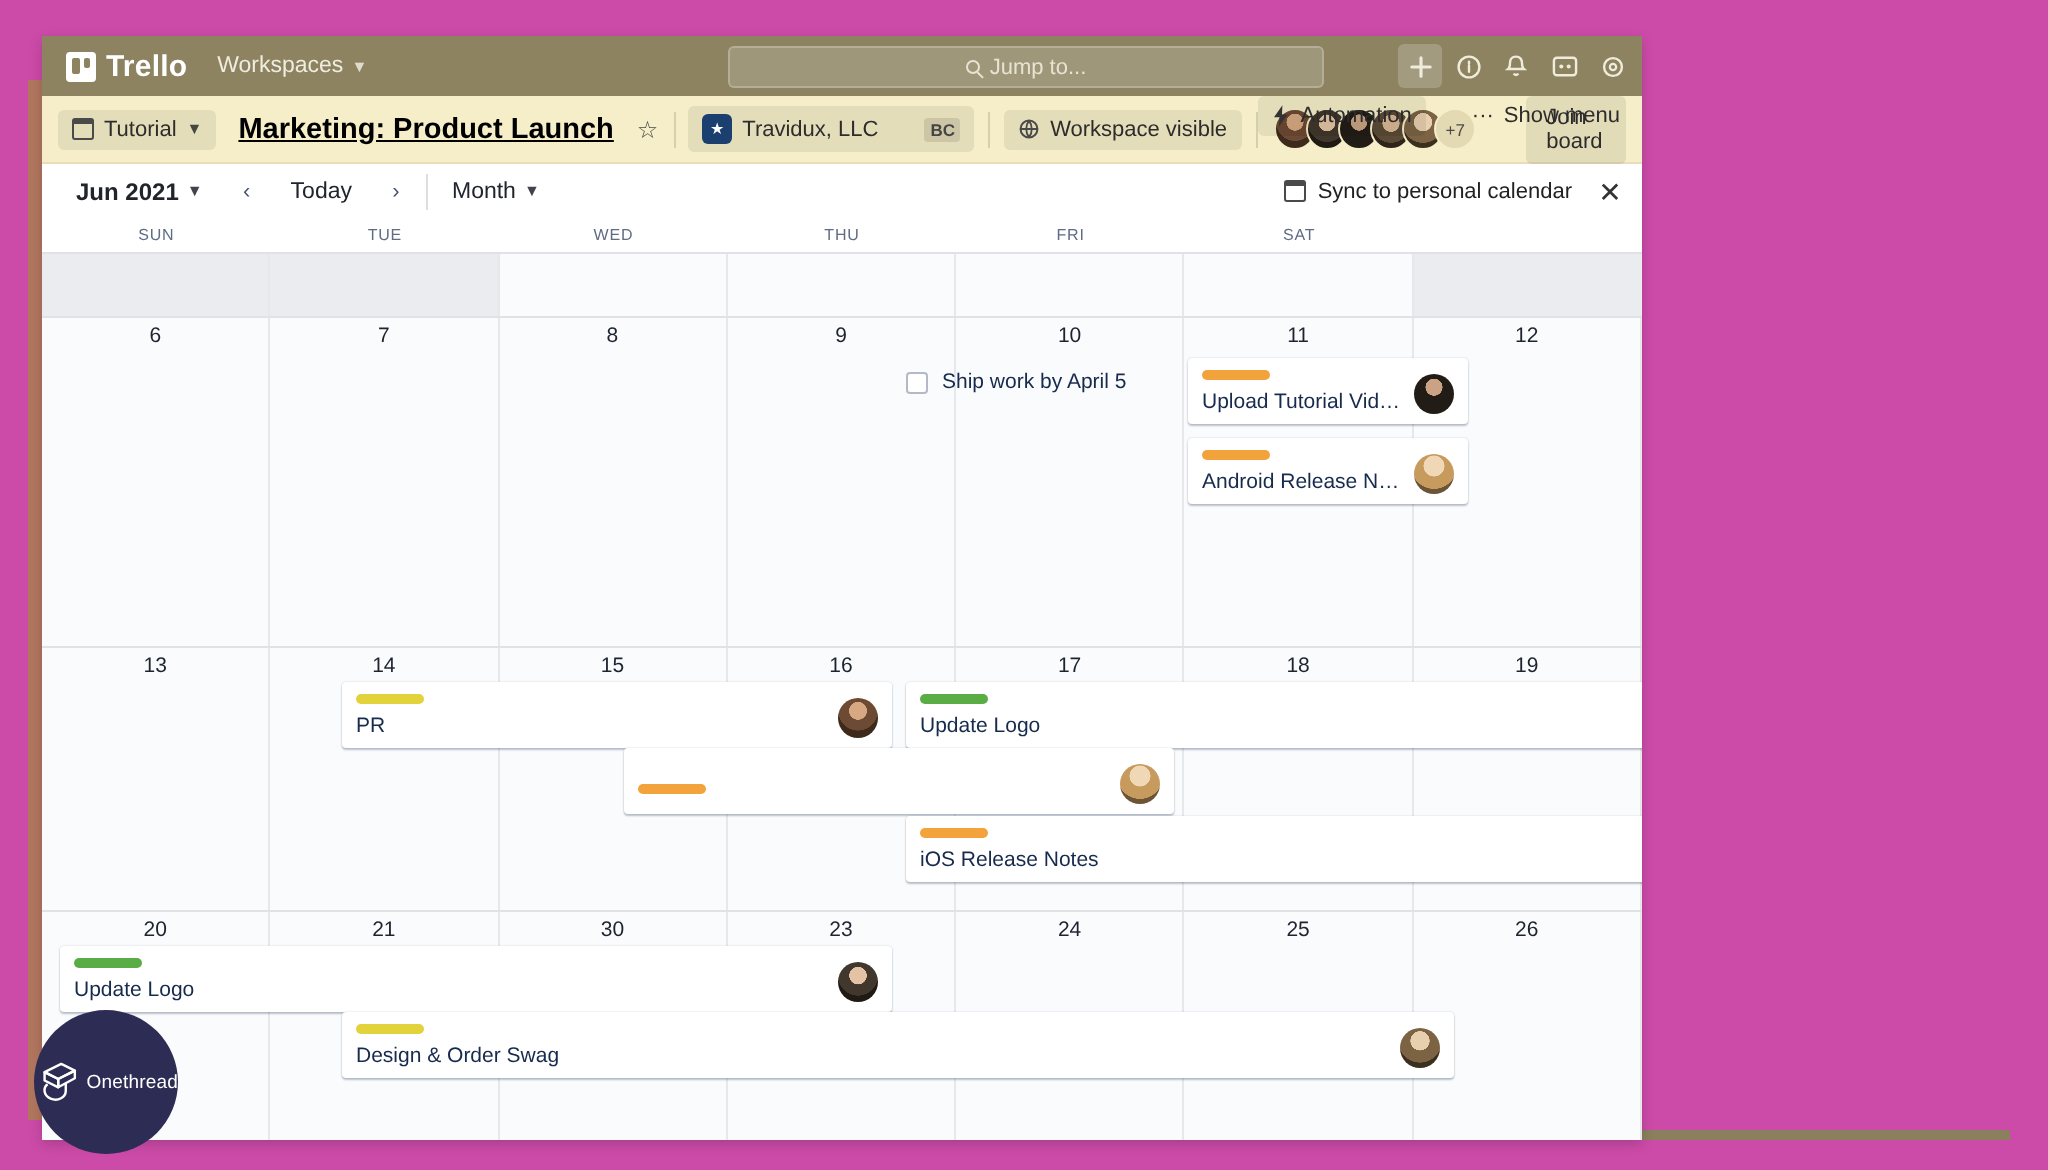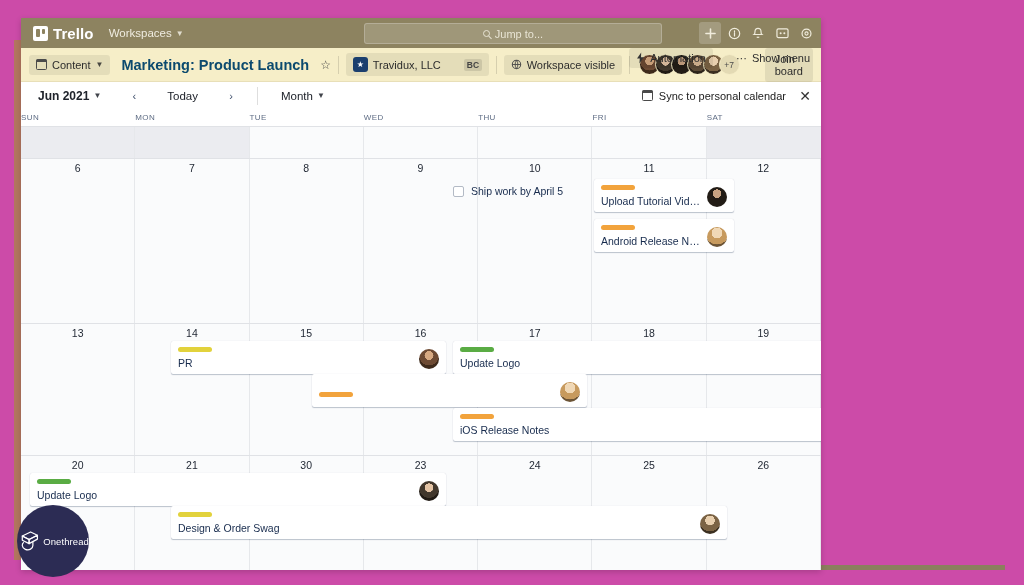--- a/index.html
+++ b/index.html
@@ -104,22 +104,22 @@
   .bh-btn {
     background: rgba(0,0,0,.07);
     border-radius: 3px;
     padding: 4px 7px;
     font-size: 11px; color: #2c2c2c;
     display: flex; align-items: center; gap: 5px;
     white-space: nowrap;
   }
   .bh-btn.plain { background: transparent; }
   #board-title {
-    font-size: 14.5px; font-weight: bold; color: #0c4a6e;
-    margin: 0 4px; white-space: nowrap;
+    font-size: 14.5px; font-weight: bold; color: #000000;
+    margin: 0 4px; white-space: nowrap; text-decoration: underline;
   }
   .star {
     width: 20px; height: 20px; display: flex; align-items: center;
     justify-content: center; font-size: 12px; color: #4a4a4a;
   }
   .divider-v { width: 1px; height: 18px; background: rgba(0,0,0,.13); }
   .ws-avatar {
     width: 15px; height: 15px; border-radius: 3px;
     background: #1b3f6e; color: #fff; font-size: 8px;
     display: flex; align-items: center; justify-content: center;
@@ -146,21 +146,21 @@
     font-size: 11px; padding: 5px 10px; color: #2c2c2c; margin-left: 18px;
   }
   #board-header-right {
     position: absolute; right: 4px; top: 0; height: 34px;
     display: flex; align-items: flex-start; gap: 16px;
   }
 
   
   #cal-toolbar {
     height: 27px; background: #fff;
-    display: flex; align-items: center; gap: 16px;
+    display: flex; align-items: center; gap: 5px;
     padding: 0 10px; position: relative;
   }
   .ct-btn {
     font-size: 11.5px; color: #20242c; padding: 4px 7px;
     border-radius: 3px; display: flex; align-items: center; gap: 4px;
     white-space: nowrap;
   }
   .ct-btn.strong { font-weight: bold; font-size: 12px; }
   .arrow-btn {
     width: 20px; height: 20px; display: flex; align-items: center;
@@ -190,21 +190,21 @@
   }
 
   
   #dow-row {
     display: grid; grid-template-columns: repeat(7, 1fr);
     height: 18px; background: #fff;
     border-bottom: 1px solid #e0e2e6;
   }
   .dow {
     font-size: 8px; color: #5e6c84; letter-spacing: .4px;
-    text-align: left; line-height: 18px;
+    text-align: center; line-height: 18px;
   }
   #weeks { position: relative; background: #fff; }
   .week {
     display: grid; grid-template-columns: repeat(7, 1fr);
     position: relative;
     border-bottom: 1px solid #e0e2e6;
   }
   .week.w-lead  { height: 32px; }
   .week.w1      { height: 165px; }
   .week.w2      { height: 132px; }
@@ -334,21 +334,21 @@
             <circle cx="7" cy="7" r="4.8" fill="none" stroke="#f0ecdc" stroke-width="1.3"></circle>
             <circle cx="7" cy="7" r="1.7" fill="none" stroke="#f0ecdc" stroke-width="1.2"></circle>
           </svg>
       </div>
     </div>
   </div>
 
   <div id="board-header">
     <div class="bh-btn">
       <span class="cal-glyph"></span>
-      <span>Content</span>
+      <span>Tutorial</span>
       <span class="chev">▼</span>
     </div>
 
     <div id="board-title">Marketing: Product Launch</div>
 
     <div class="star">☆</div>
     <div class="divider-v"></div>
 
     <div class="bh-btn">
       <span class="ws-avatar">★</span>
@@ -411,21 +411,20 @@
       <div id="sync-btn">
         <span class="cal-glyph"></span>
         <span>Sync to personal calendar</span>
       </div>
       <div id="close-x">✕</div>
     </div>
   </div>
 
   <div id="dow-row">
     <div class="dow">SUN</div>
-    <div class="dow">MON</div>
     <div class="dow">TUE</div>
     <div class="dow">WED</div>
     <div class="dow">THU</div>
     <div class="dow">FRI</div>
     <div class="dow">SAT</div>
   </div>
 
   <div id="weeks">
 
     <div class="week w-lead">

